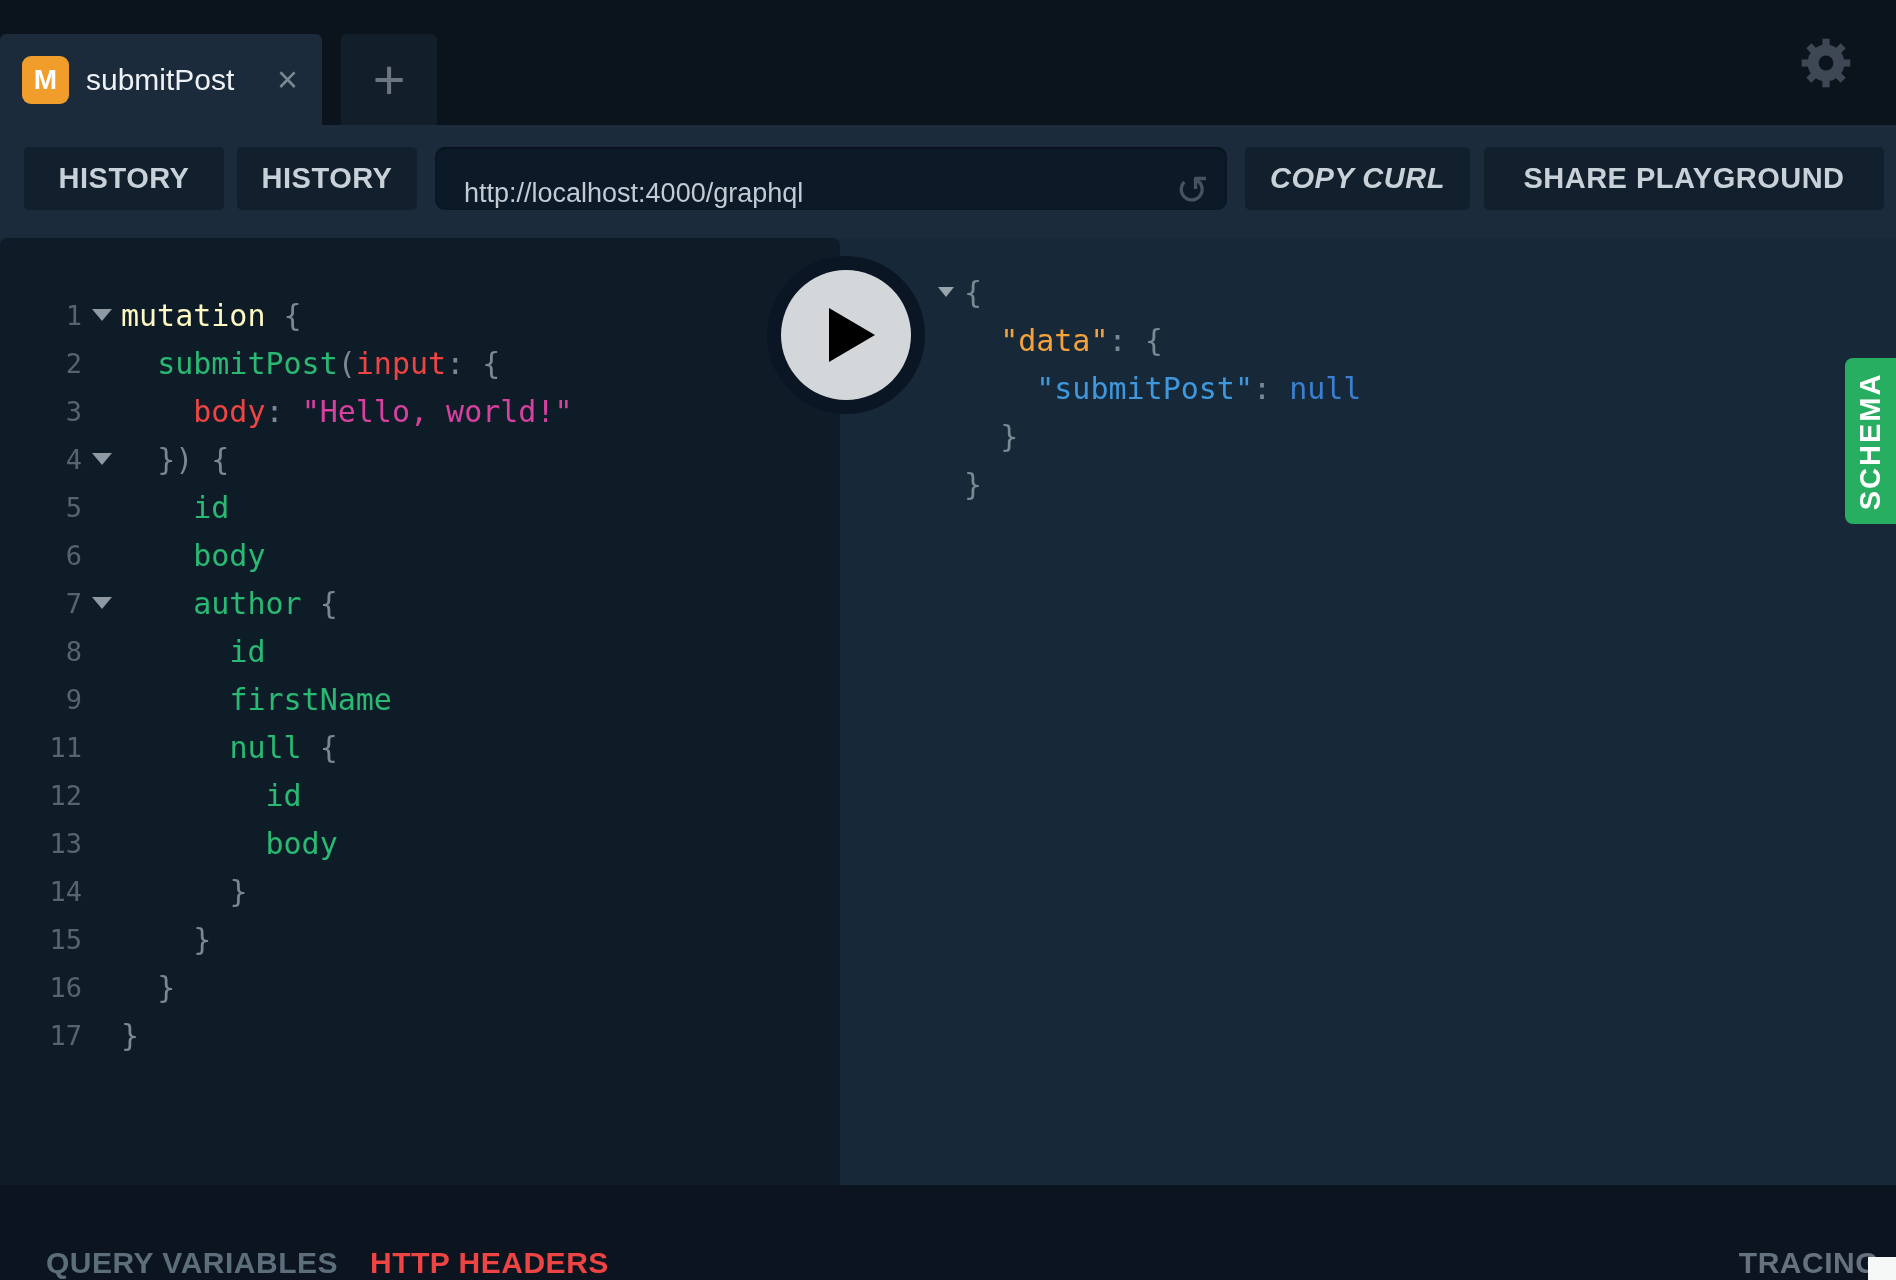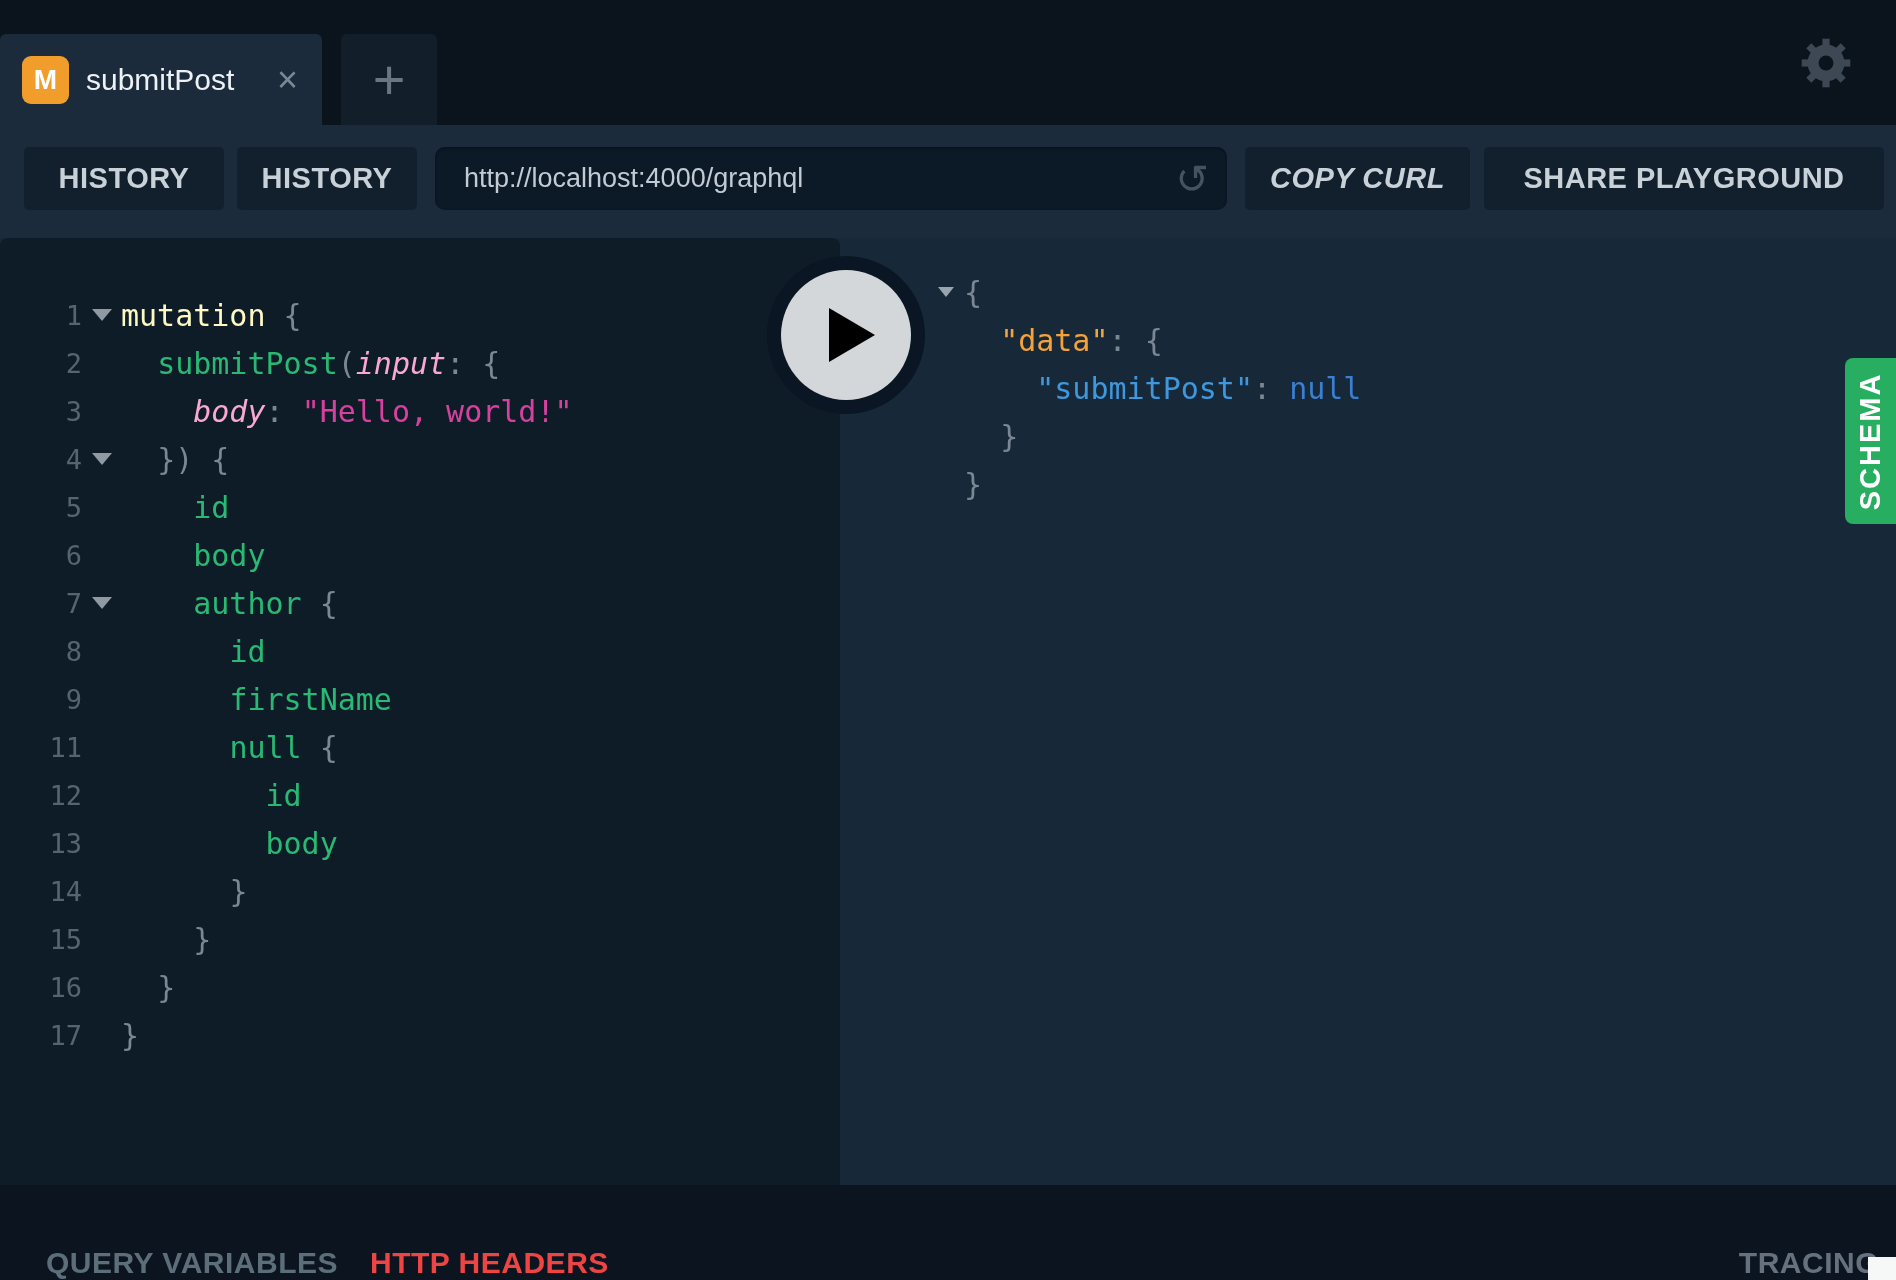--- a/index.html
+++ b/index.html
@@ -21,21 +21,21 @@
   
   .toolbar{position:absolute;top:125px;left:0;right:0;height:113px;background:#1b2b3b;}
   .tb-btn{position:absolute;top:22px;height:63px;background:#12202e;border:none;border-radius:5px;
           color:#c9d1d8;font-weight:bold;font-size:29px;letter-spacing:0.5px;
           font-family:"Liberation Sans",sans-serif;cursor:pointer;}
   .btn-prettify{left:24px;width:200px;}
   .btn-history{left:237px;width:180px;}
   .btn-copycurl{left:1245px;width:225px;font-style:italic;}
   .btn-share{left:1484px;width:400px;}
   .url-field{position:absolute;left:435px;top:22px;width:792px;height:63px;background:#0c1927;
-             border-radius:10px;display:flex;align-items:center;box-shadow:inset 0 1px 3px rgba(0,0,0,0.4);}
+             border-radius:10px;display:flex;align-items:flex-end;box-shadow:inset 0 1px 3px rgba(0,0,0,0.4);}
   .url-input{flex:1;margin-left:27px;background:transparent;border:none;outline:none;
              font-size:27px;color:#c2cbd3;font-family:"Liberation Sans",sans-serif;}
   .reload{margin-right:18px;font-size:40px;line-height:40px;color:#45535f;cursor:pointer;}
 
   
   .workspace{position:absolute;top:238px;left:0;right:0;height:947px;background:#172939;}
   .editor-pane{position:absolute;left:0;top:0;width:840px;height:947px;background:#0e1c28;
                border-radius:8px 8px 0 0;padding-top:53px;box-sizing:border-box;overflow:hidden;}
   .result-pane{position:absolute;left:840px;top:0;right:0;height:947px;padding-top:30px;box-sizing:border-box;}
 
@@ -43,21 +43,21 @@
              font-family:"DejaVu Sans Mono",monospace;font-size:30px;}
   .ln{width:82px;text-align:right;color:#56646f;font-size:27px;flex:none;}
   .fold{width:39px;flex:none;display:flex;justify-content:center;align-items:center;}
   .rfold{width:36px;margin-left:88px;flex:none;display:flex;justify-content:center;align-items:center;}
   .tri{width:0;height:0;border-left:10px solid transparent;border-right:10px solid transparent;
        border-top:12px solid #8f99a1;}
   .rfold .tri{border-left-width:8px;border-right-width:8px;border-top-width:10px;border-top-color:#9aa4ac;}
   .code{white-space:pre;}
   .tok-kw{color:#fef9c3;}
   .tok-fld{color:#29b973;}
-  .tok-attr{color:#f9a8d4;font-style:italic;}
+  .tok-attr{color:#ef4444;}
   .tok-str{color:#d6409f;}
   .tok-pun{color:#7a8894;}
   .tok-okey{color:#f5a23b;}
   .tok-bkey{color:#3f97dc;}
   .tok-bval{color:#3b7fd2;}
 
   .play-button{position:absolute;left:767px;top:18px;width:158px;height:158px;border-radius:50%;
                background:#0a1623;display:flex;align-items:center;justify-content:center;cursor:pointer;}
   .play-inner{width:130px;height:130px;border-radius:50%;background:#d4d7da;
               display:flex;align-items:center;justify-content:center;}

